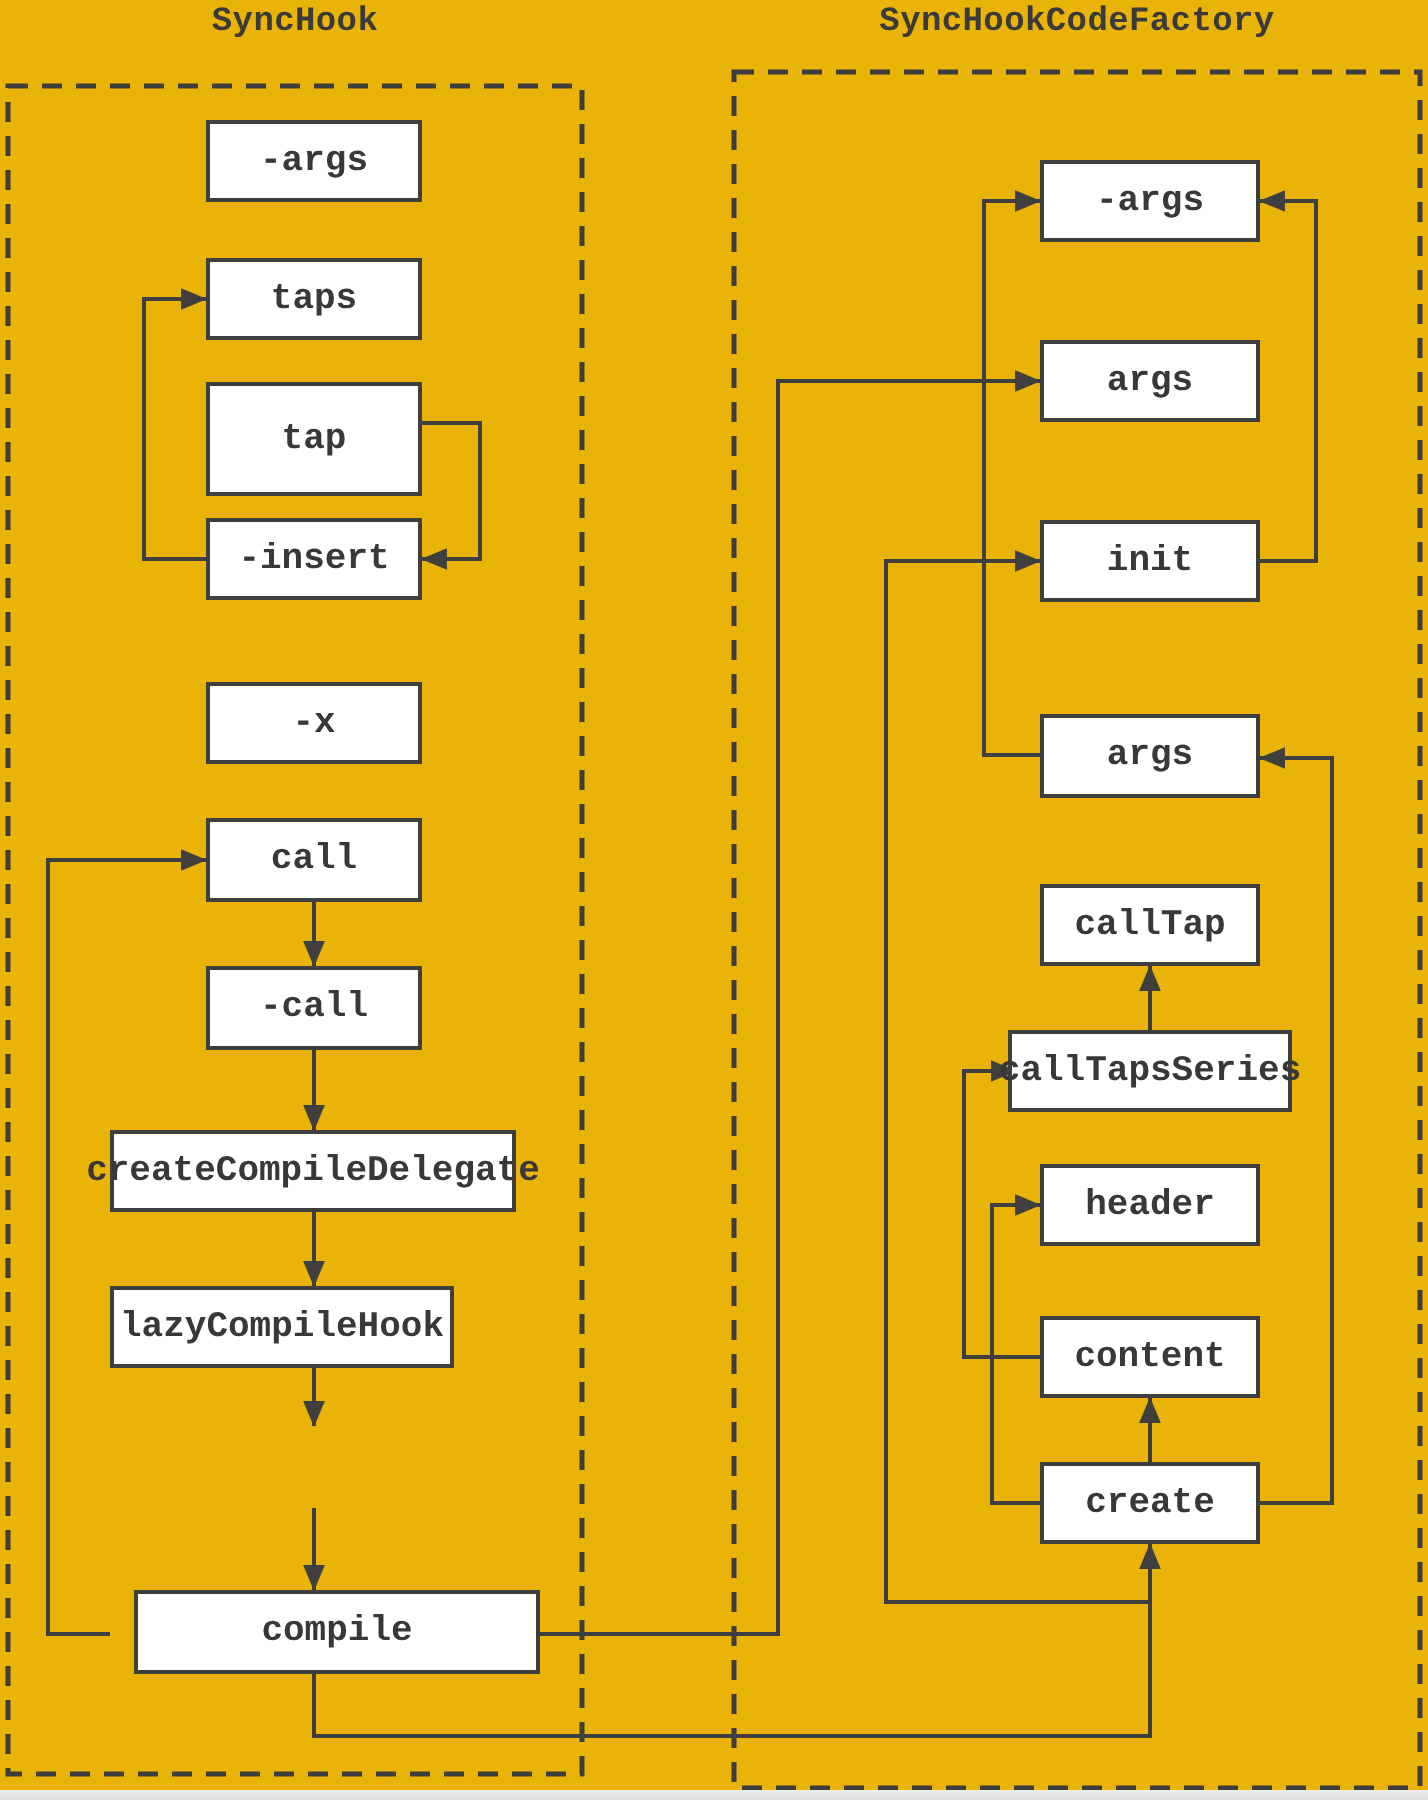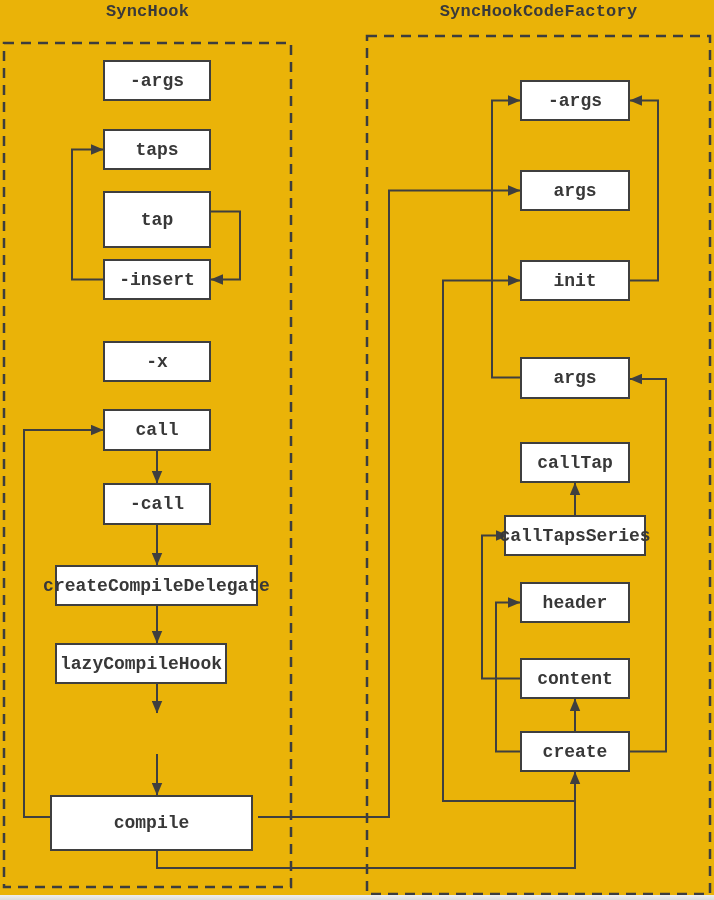--- a/index.html
+++ b/index.html
@@ -70,21 +70,21 @@
 
   <div class="node" style="left:103px;top:60px;width:108px;height:41px">-args</div>
   <div class="node" style="left:103px;top:129px;width:108px;height:41px">taps</div>
   <div class="node" style="left:103px;top:191px;width:108px;height:57px">tap</div>
   <div class="node" style="left:103px;top:259px;width:108px;height:41px">-insert</div>
   <div class="node" style="left:103px;top:341px;width:108px;height:41px">-x</div>
   <div class="node" style="left:103px;top:483px;width:108px;height:42px">-call</div>
   <div class="node" style="left:103px;top:409px;width:108px;height:42px">call</div>
   <div class="node" style="left:55px;top:565px;width:203px;height:41px">createCompileDelegate</div>
   <div class="node" style="left:55px;top:643px;width:172px;height:41px">lazyCompileHook</div>
-  <div class="node" style="left:50px;top:795px;width:203px;height:56px">compile</div>
+  <div class="node" style="left:67px;top:795px;width:203px;height:42px">compile</div>
 
   <div class="node" style="left:520px;top:80px;width:110px;height:41px">-args</div>
   <div class="node" style="left:520px;top:170px;width:110px;height:41px">args</div>
   <div class="node" style="left:520px;top:260px;width:110px;height:41px">init</div>
   <div class="node" style="left:520px;top:357px;width:110px;height:42px">args</div>
   <div class="node" style="left:520px;top:442px;width:110px;height:41px">callTap</div>
   <div class="node" style="left:504px;top:515px;width:142px;height:41px">callTapsSeries</div>
   <div class="node" style="left:520px;top:658px;width:110px;height:41px">content</div>
   <div class="node" style="left:520px;top:582px;width:110px;height:41px">header</div>
   <div class="node" style="left:520px;top:731px;width:110px;height:41px">create</div>

